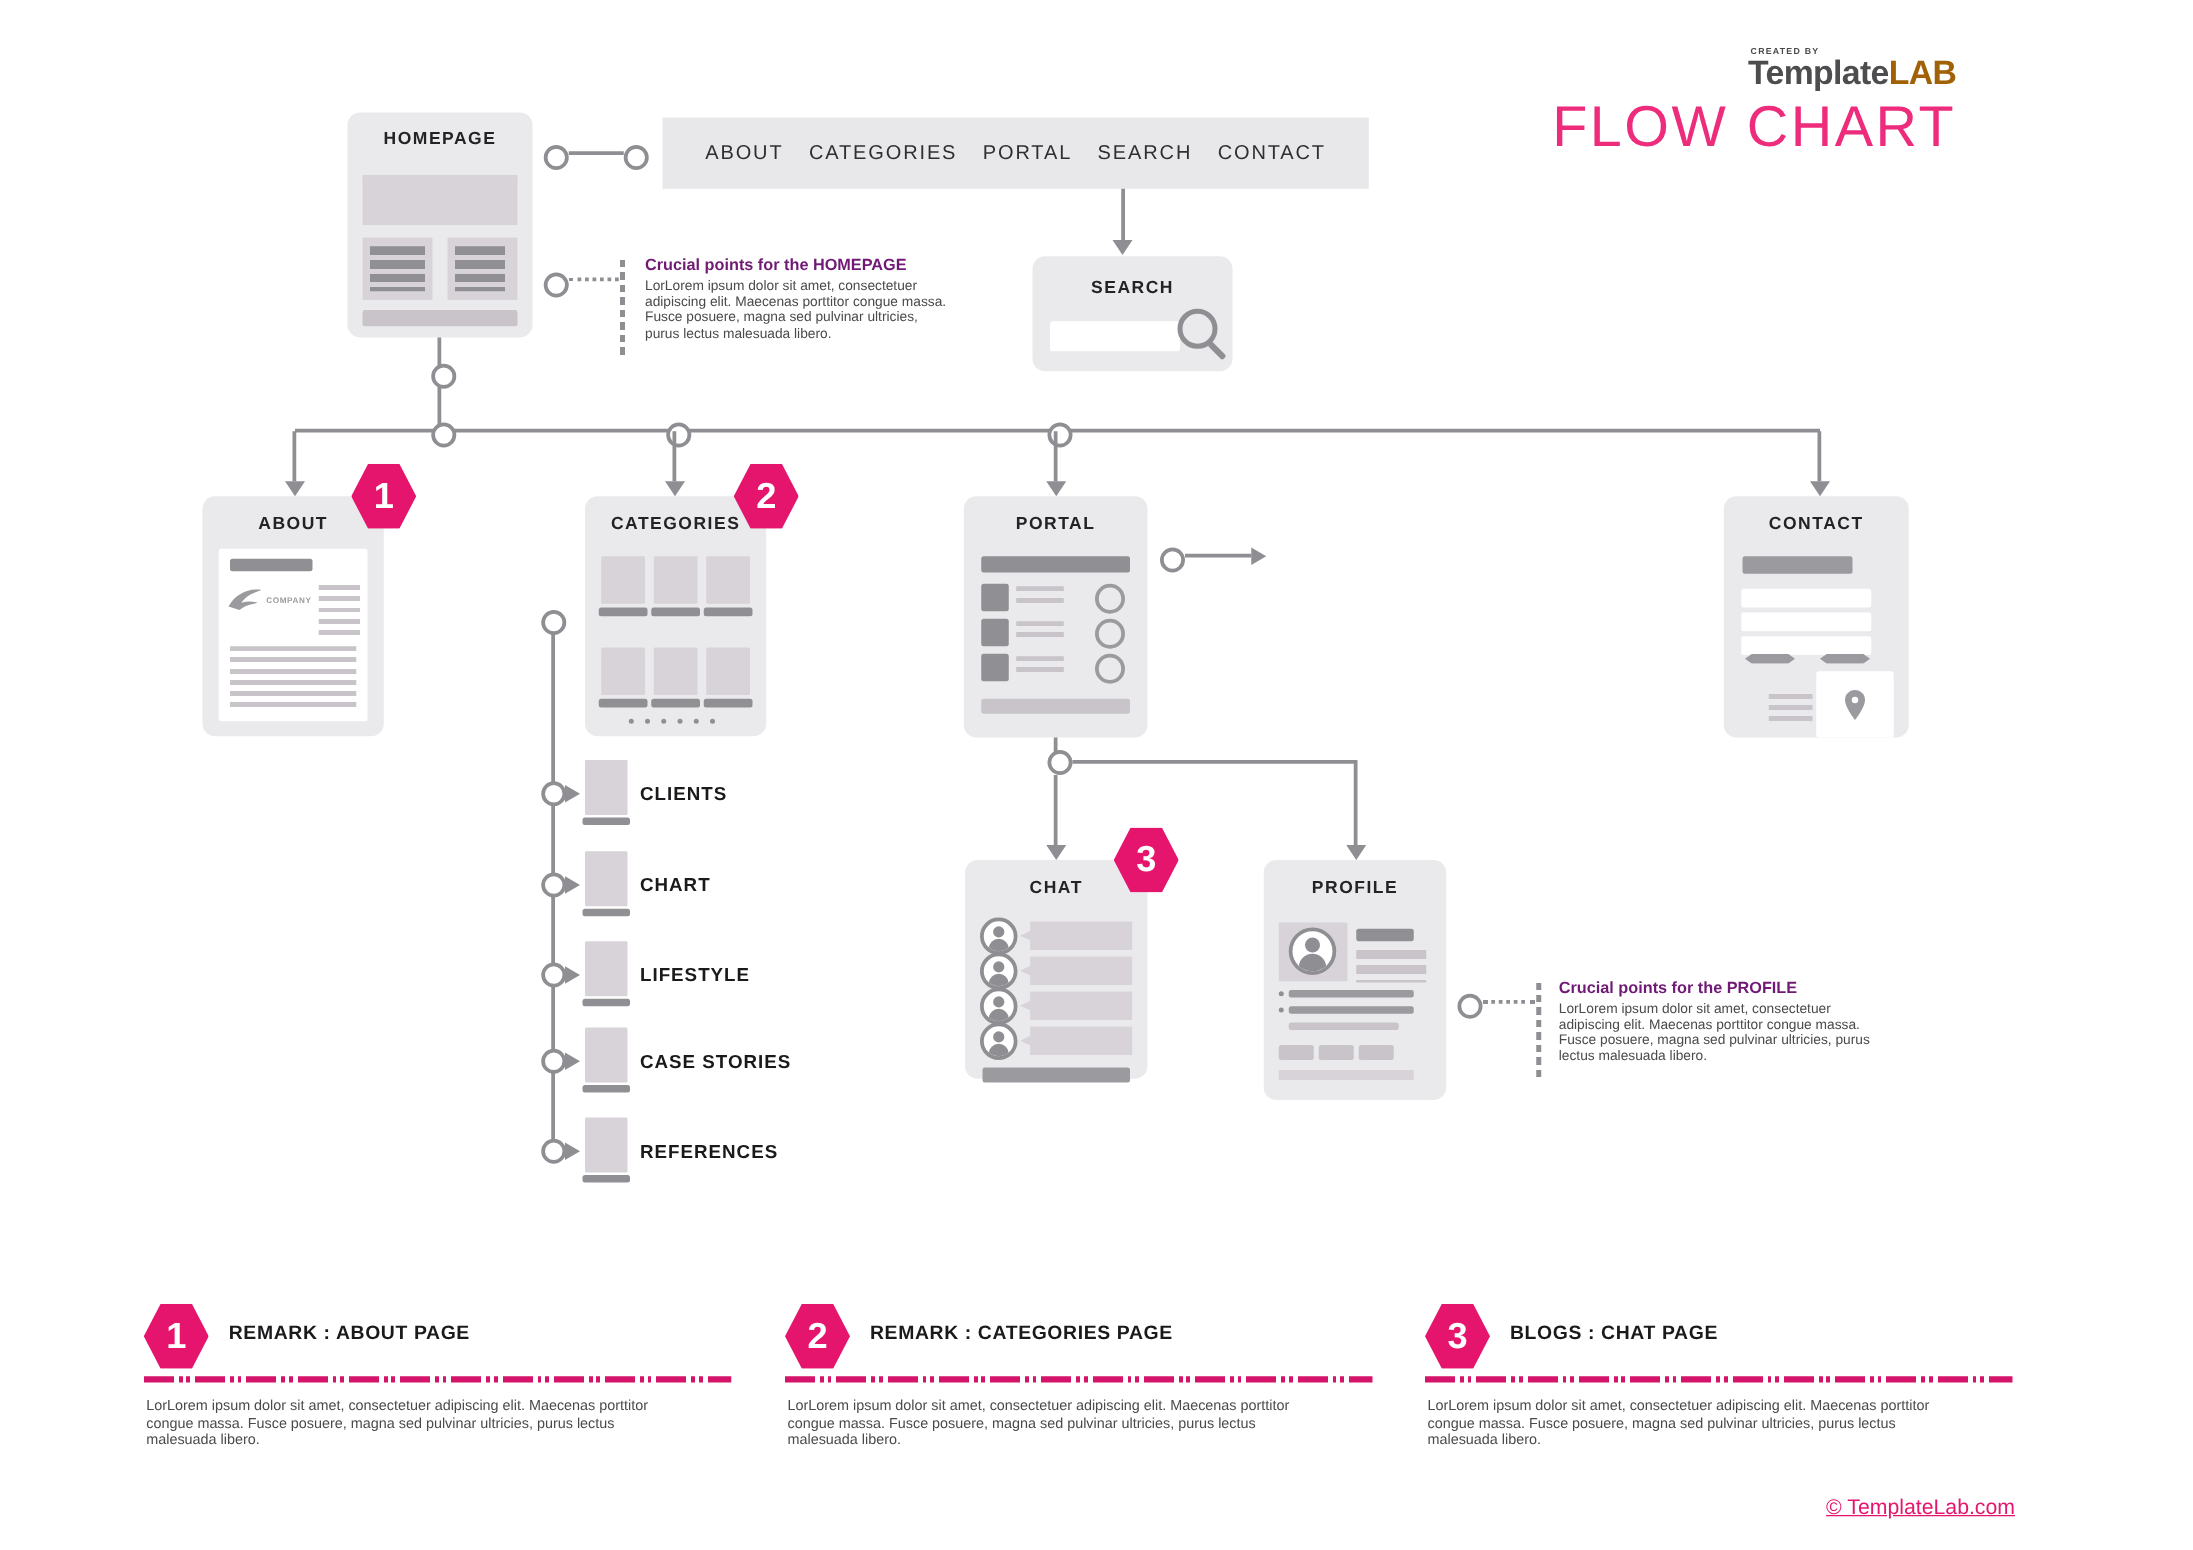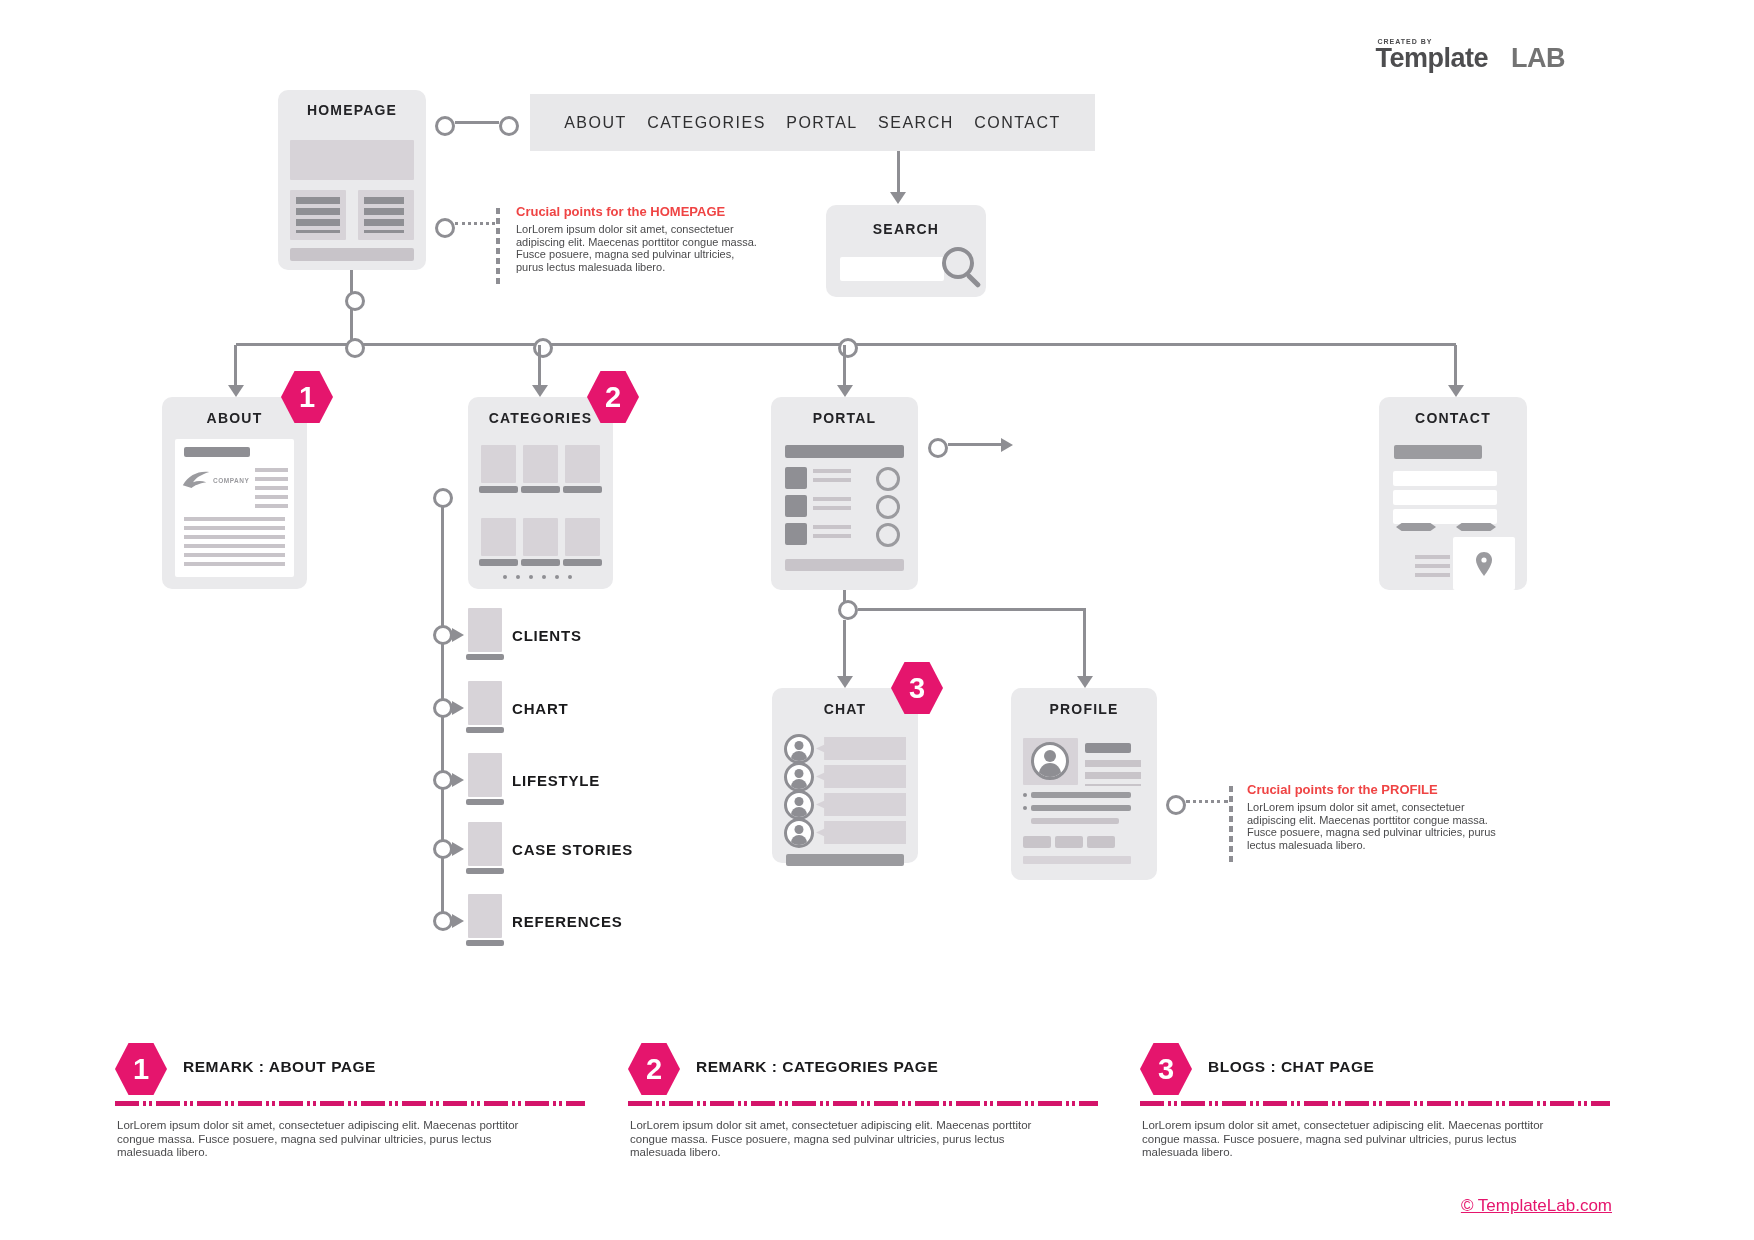--- a/index.html
+++ b/index.html
@@ -24,21 +24,21 @@
   .wfd{position:absolute;background:#8F8F94;border-radius:2px;}
   .white{position:absolute;background:#fff;border-radius:2px;}
   .lines-m{position:absolute;background:repeating-linear-gradient(180deg,#C8C4C9 0 4px,transparent 4px 9px);}
   .lines-d{position:absolute;background:repeating-linear-gradient(180deg,#8F8F94 0 7px,transparent 7px 11px);}
   .ring{position:absolute;border:3px solid #9B9B9F;border-radius:50%;background:transparent;box-sizing:content-box;}
   
   .nav{position:absolute;left:530px;top:94px;width:565px;height:57px;background:#E8E8EA;
        display:flex;align-items:center;justify-content:space-around;padding:0 24px;box-sizing:border-box;}
   .nav span{font-size:16px;letter-spacing:1.5px;color:#2F2F31;}
   
-  .note-title{font-size:13px;font-weight:bold;color:#ef4444;margin:0 0 4px 0;}
+  .note-title{font-size:13px;font-weight:bold;color:#701a75;margin:0 0 4px 0;}
   .note-body{font-size:11px;line-height:12.6px;color:#4A4A4C;margin:0;}
   
   .avatar{position:absolute;border-radius:50%;border:3px solid #8E8E93;background:#fff;overflow:hidden;box-sizing:content-box;}
   .avatar i{position:absolute;left:50%;transform:translateX(-50%);background:#8E8E93;display:block;}
   .av26{width:24px;height:24px;}
   .av26 .head{top:4px;width:9px;height:9px;border-radius:50%;}
   .av26 .bust{top:14px;width:16px;height:12px;border-radius:8px 8px 0 0;}
   .av34{width:32px;height:32px;}
   .av34 .head{top:5px;width:12px;height:12px;border-radius:50%;}
   .av34 .bust{top:18px;width:22px;height:16px;border-radius:11px 11px 0 0;}
@@ -46,21 +46,21 @@
   .bubble{position:absolute;background:#D7D3D8;clip-path:polygon(9% 0,100% 0,100% 100%,9% 100%,9% 66%,0 50%,9% 34%);}
   
   .mag{position:absolute;width:24px;height:24px;border:4px solid #8E8E93;border-radius:50%;box-sizing:content-box;}
   .mag::after{content:"";position:absolute;width:5px;height:17px;background:#8E8E93;left:25px;top:21px;transform:rotate(-45deg);border-radius:2px;}
   
   .brand{position:absolute;right:189px;top:38px;text-align:right;}
   .logo-wrap{display:inline-block;text-align:left;line-height:1;}
   .created-by{font-size:7px;font-weight:bold;letter-spacing:1px;color:#4A4A4C;margin-left:2px;}
   .logo{font-size:27px;font-weight:bold;letter-spacing:-0.5px;}
   .logo .t1{color:#4D4D4F;}
-  .logo .t2{color:#737373;margin-left:23px;}
+  .logo .t2{color:#a16207;}
   .big-title{font-size:66px;font-weight:bold;letter-spacing:2px;color:#0E0E0F;line-height:0.95;margin-top:2px;}
   .sub-title{font-size:46px;letter-spacing:2px;color:#EE2C7C;line-height:1.0;margin-top:6px;}
   
   .remark{position:absolute;width:470px;}
   .remark .rtitle{position:absolute;left:68px;top:15px;font-size:15.5px;font-weight:bold;letter-spacing:0.5px;color:#1A1A1C;}
   .rdivider{position:absolute;left:0;top:58px;width:470px;height:5px;
     background:repeating-linear-gradient(90deg,#D4146A 0 24px,transparent 24px 28px,#D4146A 28px 31px,transparent 31px 34px,#D4146A 34px 37px,transparent 37px 41px);}
   .rbody{position:absolute;left:2px;top:76px;width:434px;font-size:11.5px;line-height:13.6px;color:#4A4A4C;}
   .double-arrow{position:absolute;background:#9B9B9F;clip-path:polygon(0 50%,14% 0,86% 0,100% 50%,86% 100%,14% 100%);}
   .footer-credit{position:absolute;right:142px;top:1196px;font-size:17px;color:#E5156D;text-decoration:underline;}
@@ -72,20 +72,21 @@
 </head>
 <body>
 
 <div class="canvas">
 
   <div class="brand">
     <div class="logo-wrap">
       <div class="created-by">CREATED BY</div>
       <div class="logo"><span class="t1">Template</span><span class="t2">LAB</span></div>
     </div>
+    <div class="sub-title">FLOW CHART</div>
   </div>
 
   <div class="box" style="left:278px;top:90px;width:148px;height:180px;">
     <div class="blabel" style="top:12px;">HOMEPAGE</div>
     <div class="wfl" style="left:12px;top:50px;width:124px;height:40px;"></div>
     <div class="wfl" style="left:12px;top:100px;width:56px;height:50px;">
       <div class="lines-d" style="left:6px;top:7px;width:44px;height:36px;"></div>
     </div>
     <div class="wfl" style="left:80px;top:100px;width:56px;height:50px;">
       <div class="lines-d" style="left:6px;top:7px;width:40px;height:36px;"></div>

